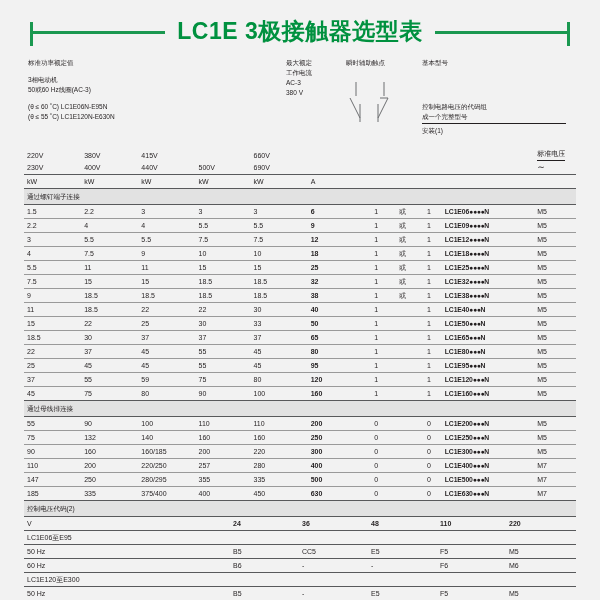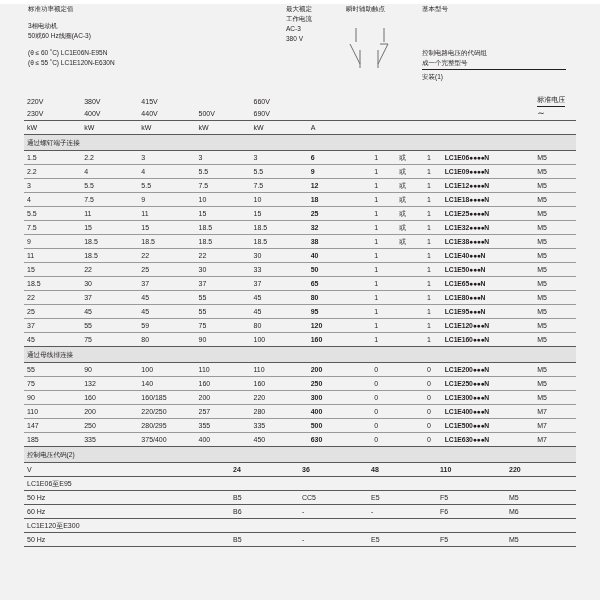--- a/index.html
+++ b/index.html
@@ -118,20 +118,27 @@
   .t2-head td{border-bottom:1px solid #58595b;font-weight:bold;}
   .t2-head td.lbl{font-weight:normal;}
   .t2-group td{border-bottom:1px solid #58595b;}
   .t2-row td{border-bottom:1px solid #58595b;}
 </style>
 </head>
 <body>
 
 <div class="page">
 
+  <div class="title-wrap">
+    <div class="frame-corner l"></div>
+    <div class="frame-corner r"></div>
+    <div class="title-rule left"></div>
+    <div class="title-text">LC1E 3极接触器选型表</div>
+    <div class="title-rule right"></div>
+  </div>
 
   <div class="legend">
     <div class="lg-col lg-a">
       <span class="lg-title">标准功率额定值</span>
       <span class="lg-line">3相电动机</span>
       <span class="lg-line">50或60 Hz线圈(AC-3)</span>
       <div class="gap"></div>
       <span class="lg-line">(θ ≤ 60 ˚C) LC1E06N-E95N</span>
       <span class="lg-line">(θ ≤ 55 ˚C) LC1E120N-E630N</span>
     </div>

